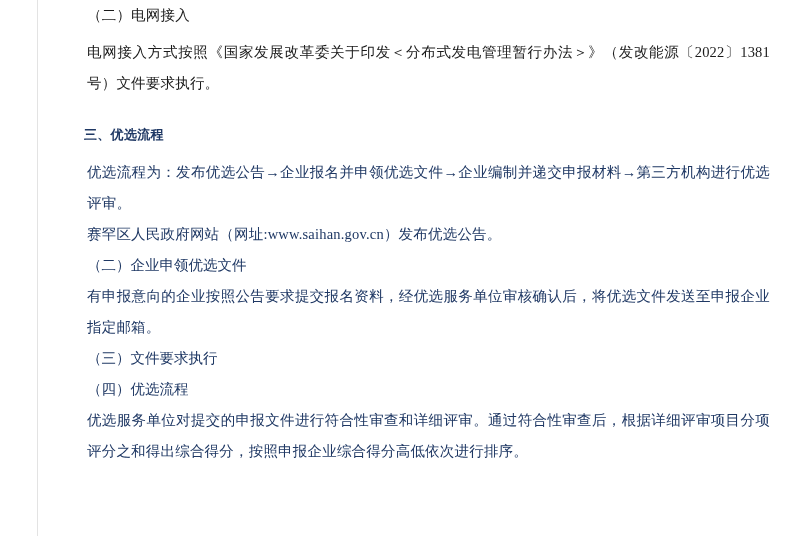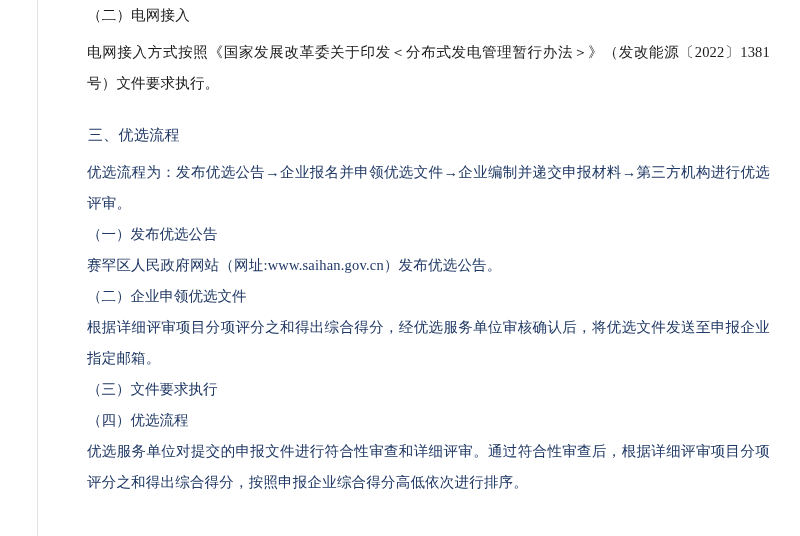--- a/index.html
+++ b/index.html
@@ -39,23 +39,23 @@
     padding: 0;
   }
   .para {
     font-size: 14.5px;
     line-height: 31px;
     color: #1a1a1a;
     text-align: justify;
     letter-spacing: 0.2px;
   }
   .heading {
-    font-size: 15px;
+    font-size: 13px;
     line-height: 32px;
-    font-weight: normal;
+    font-weight: bold;
     color: #1f3864;
     letter-spacing: 0.3px;
   }
   .blue {
     color: #1f3864;
   }
   .sub-item {
     font-size: 14.5px;
     line-height: 31px;
     color: #1f3864;
@@ -71,21 +71,20 @@
 <div id="page">
   <div class="rule-left"></div>
   <div class="content">
       <p class="para body-dark pad-2em">（二）电网接入</p>
       <div style="height: 6px;"></div>
       <p class="para body-dark pad-2em">电网接入方式按照《国家发展改革委关于印发＜分布式发电管理暂行办法＞》（发改能源〔2022〕1381号）文件要求执行。</p>
       <div style="height: 20px;"></div>
       <p class="heading blue pad-2em">三、优选流程</p>
       <div style="height: 6px;"></div>
       <p class="para blue pad-2em">优选流程为：发布优选公告→企业报名并申领优选文件→企业编制并递交申报材料→第三方机构进行优选评审。</p>
-      <p class="sub-item blue pad-2em">（一）发布优选公告</p>
       <p class="para blue pad-2em">赛罕区人民政府网站（网址:www.saihan.gov.cn）发布优选公告。</p>
       <p class="sub-item blue pad-2em">（二）企业申领优选文件</p>
-      <p class="para blue pad-2em">根据详细评审项目分项评分之和得出综合得分，经优选服务单位审核确认后，将优选文件发送至申报企业指定邮箱。</p>
+      <p class="para blue pad-2em">有申报意向的企业按照公告要求提交报名资料，经优选服务单位审核确认后，将优选文件发送至申报企业指定邮箱。</p>
       <p class="sub-item blue pad-2em">（三）文件要求执行</p>
       <p class="sub-item blue pad-2em">（四）优选流程</p>
       <p class="para blue pad-2em">优选服务单位对提交的申报文件进行符合性审查和详细评审。通过符合性审查后，根据详细评审项目分项评分之和得出综合得分，按照申报企业综合得分高低依次进行排序。</p>
     </div>
 </div>
 
 </body></html>

